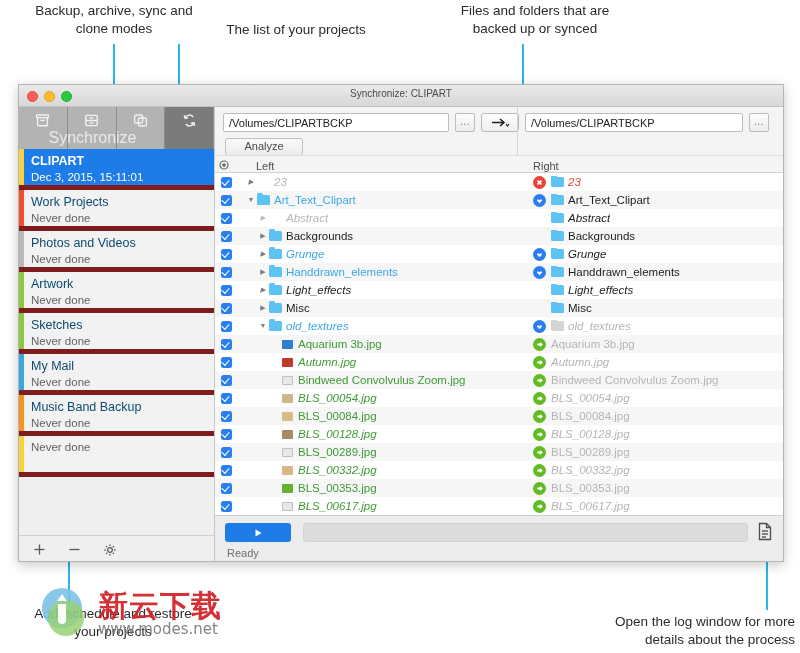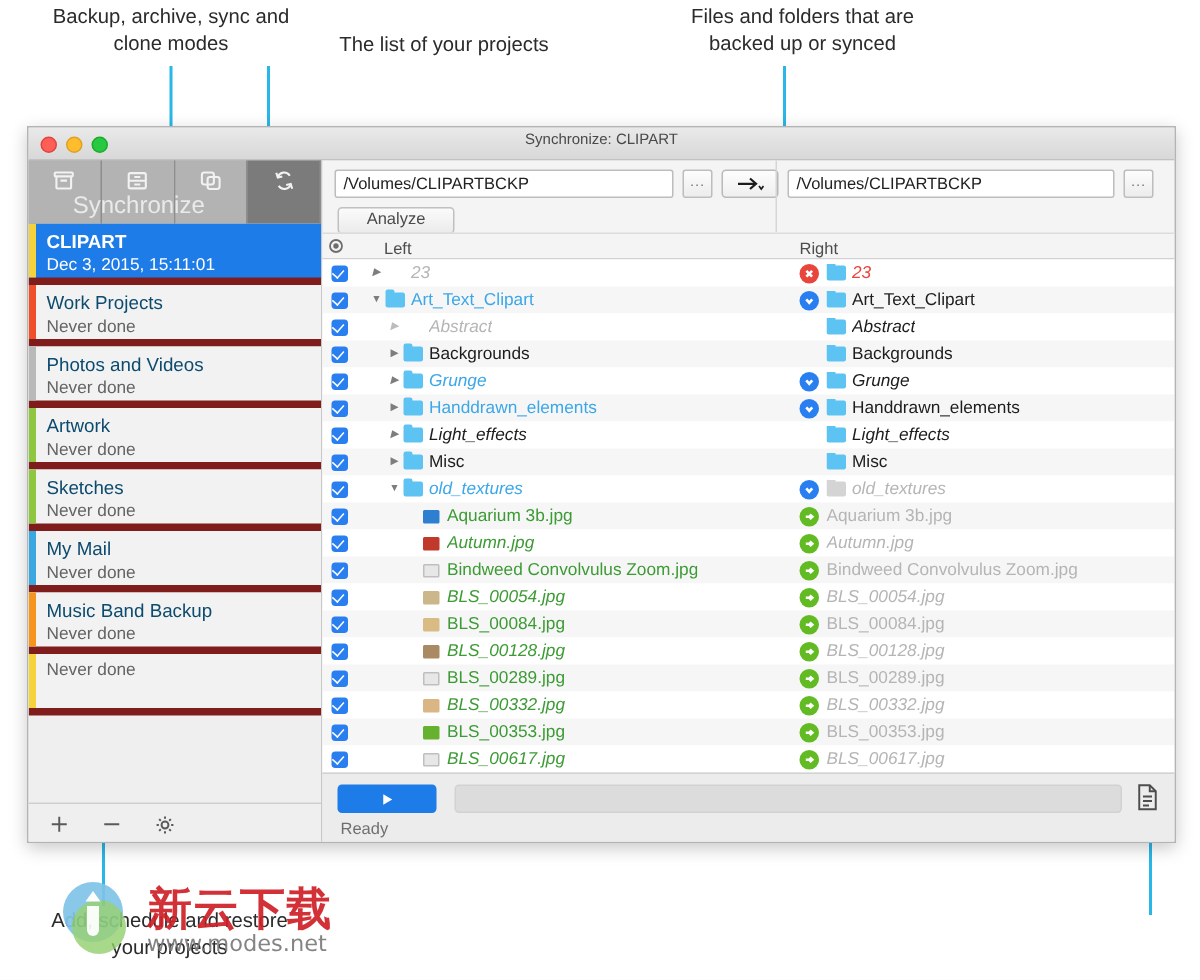--- a/index.html
+++ b/index.html
@@ -230,20 +230,22 @@
   <div class="leader-dot" style="left:175px; top:240px;"></div>
 
   <div class="anno" style="left:440px; top:2px; width:190px;">Files and folders that are
 backed up or synced</div>
   <div class="leader" style="left:522px; top:44px; height:130px;"></div>
 
   <div class="anno" style="left:8px; top:605px; width:210px; text-align:center;">Add, schedule and restore
 your projects</div>
   <div class="leader" style="left:68px; top:562px; height:42px;"></div>
 
+  <div class="anno" style="left:560px; top:613px; width:235px; text-align:right;">Open the log window for more
+details about the process</div>
   <div class="leader" style="left:766px; top:562px; height:48px;"></div>
 
   <div id="window">
 
     <div class="titlebar">
       <div class="lights">
         <div class="light l-red"></div>
         <div class="light l-yel"></div>
         <div class="light l-grn"></div>
       </div>

